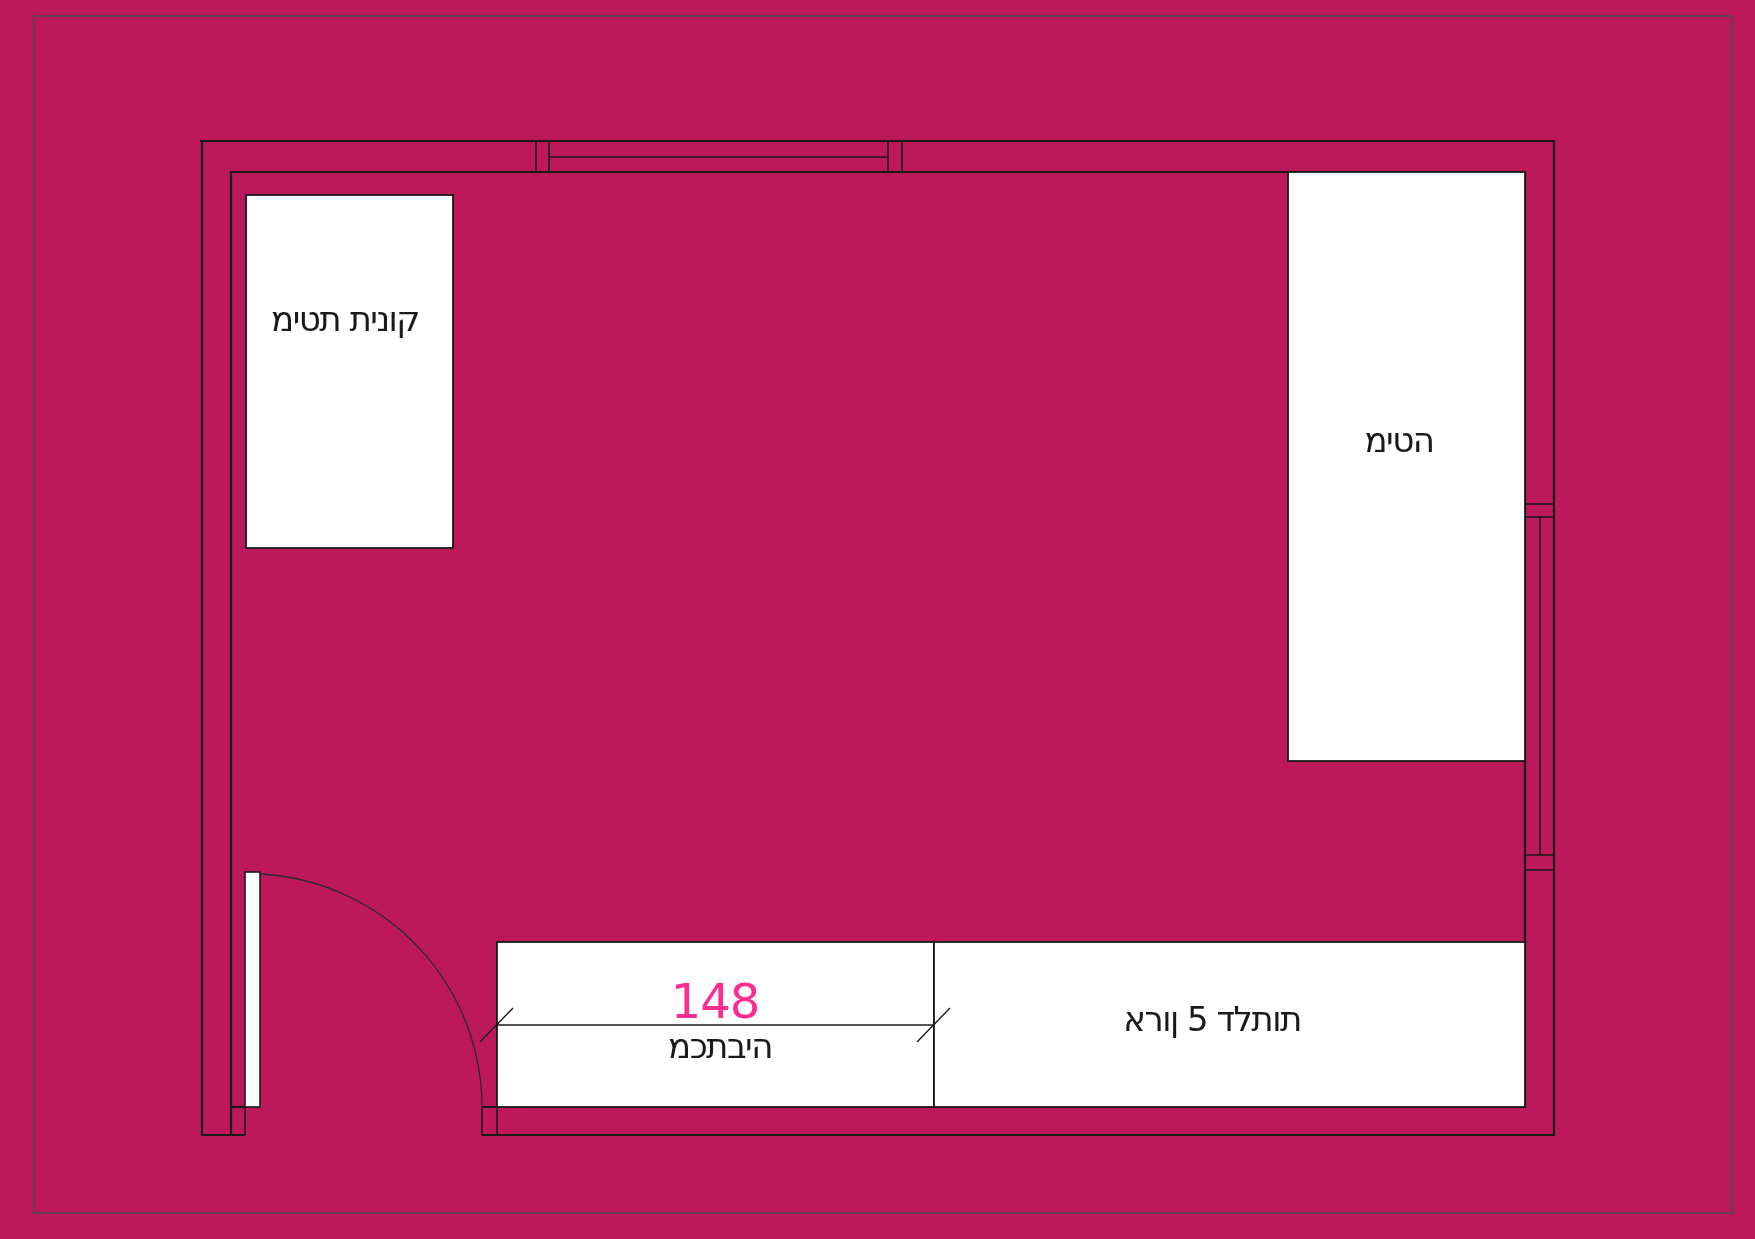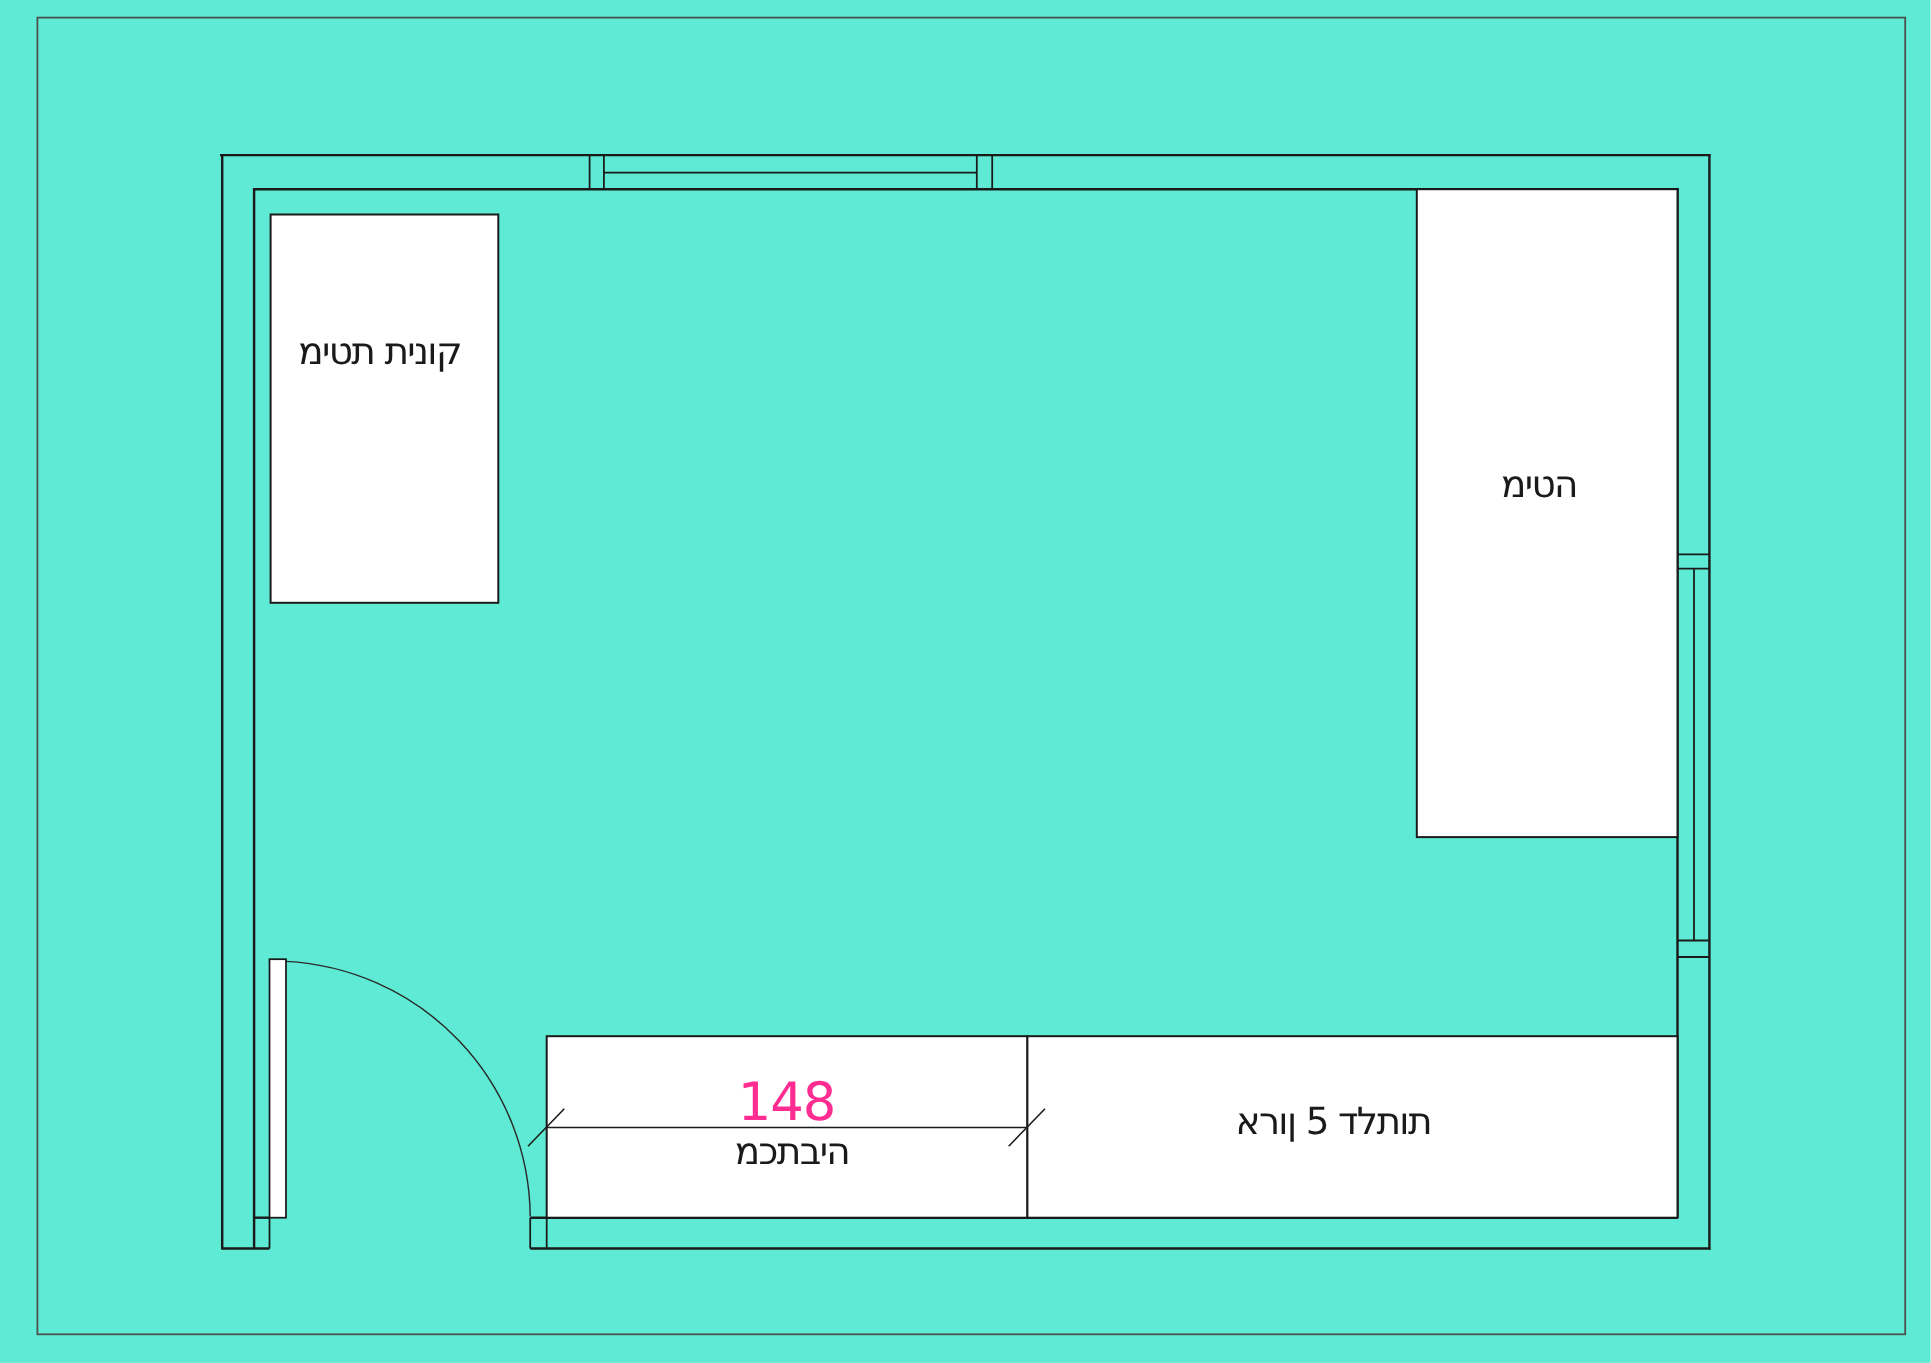--- a/index.html
+++ b/index.html
@@ -5,21 +5,21 @@
   html, body {
     margin: 0;
     padding: 0;
     background: #ffffff;
     font-family: "DejaVu Sans", sans-serif;
   }
   .stage {
     position: relative;
     width: 1755px;
     height: 1239px;
-    background: #5eead4;
+    background: #be185d;
     overflow: hidden;
   }
   svg { display: block; }
 
   .page-border { fill: none; stroke: #4d4d4d; stroke-width: 1.6; }
   .wall       { stroke: #1a1a1a; stroke-width: 2.2; fill: none; stroke-linecap: butt; }
   .win        { stroke: #1a1a1a; stroke-width: 1.6; fill: none; }
   .furn       { fill: #ffffff; stroke: #1a1a1a; stroke-width: 1.8; }
   .door-leaf  { fill: #ffffff; stroke: #1a1a1a; stroke-width: 1.6; }
   .door-arc   { fill: none; stroke: #2a2a2a; stroke-width: 1.3; }

